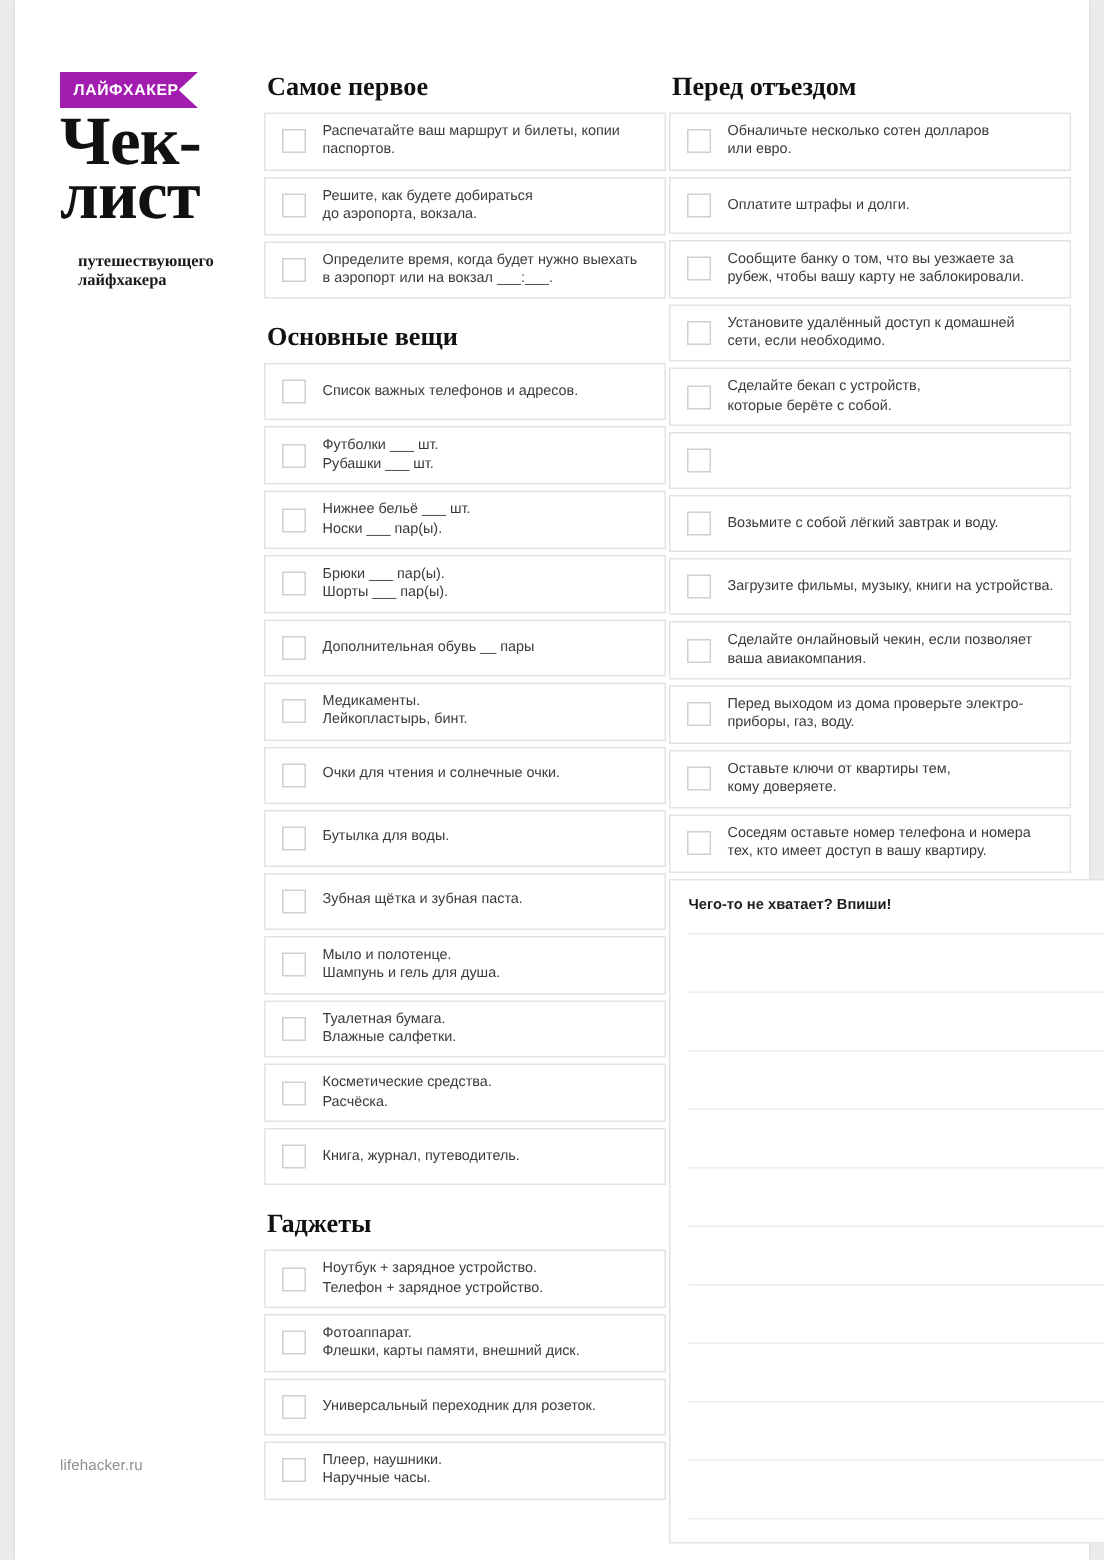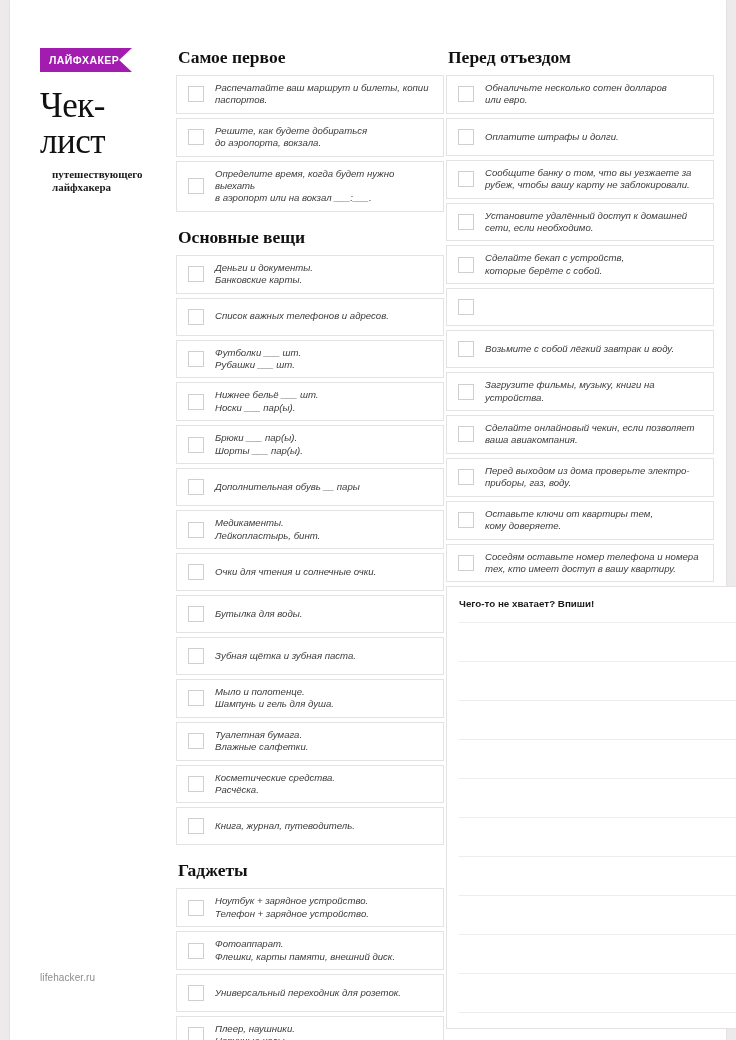--- a/index.html
+++ b/index.html
@@ -50,25 +50,25 @@
     text-align: left;
     padding-left: 9px;
     box-sizing: border-box;
     -webkit-clip-path: polygon(0 0, 100% 0, 86% 50%, 100% 100%, 0 100%);
     clip-path: polygon(0 0, 100% 0, 86% 50%, 100% 100%, 0 100%);
   }
 
   .brand-title {
     position: absolute;
     left: 8px;
-    top: 88px;
+    top: 76px;
     width: 140px;
     font-family: "Liberation Serif", serif;
-    font-weight: normal;
-    font-size: 35px;
+    font-weight: bold;
+    font-size: 46px;
     line-height: 36px;
     color: #111111;
     letter-spacing: -0.5px;
   }
   .brand-title .l2 { display: block; }
 
   .brand-sub {
     position: absolute;
     left: 8px;
     top: 168px;
@@ -117,21 +117,20 @@
     position: relative;
     box-sizing: border-box;
     width: 268px;
     min-height: 38px;
     border: 1px solid #e3e3e3;
     background: #ffffff;
     margin-bottom: 4px;
     padding: 6px 8px 6px 38px;
     display: flex;
     align-items: center;
-    font-style: italic;
   }
 
   .cbx {
     position: absolute;
     left: 11px;
     top: 50%;
     margin-top: -8px;
     width: 16px;
     height: 16px;
     box-sizing: border-box;
@@ -202,25 +201,20 @@
         <div class="row">
           <span class="cbx"></span>
           <span class="row-text">Определите время, когда будет нужно выехать
 в аэропорт или на вокзал ___:___.</span>
         </div>
       </div>
       <div class="sec-head later">Основные вещи</div>
       <div class="rows">
         <div class="row">
           <span class="cbx"></span>
-          <span class="row-text">Деньги и документы.
-Банковские карты.</span>
-        </div>
-        <div class="row">
-          <span class="cbx"></span>
           <span class="row-text">Список важных телефонов и адресов.</span>
         </div>
         <div class="row">
           <span class="cbx"></span>
           <span class="row-text">Футболки ___ шт.
 Рубашки ___ шт.</span>
         </div>
         <div class="row">
           <span class="cbx"></span>
           <span class="row-text">Нижнее бельё ___ шт.

